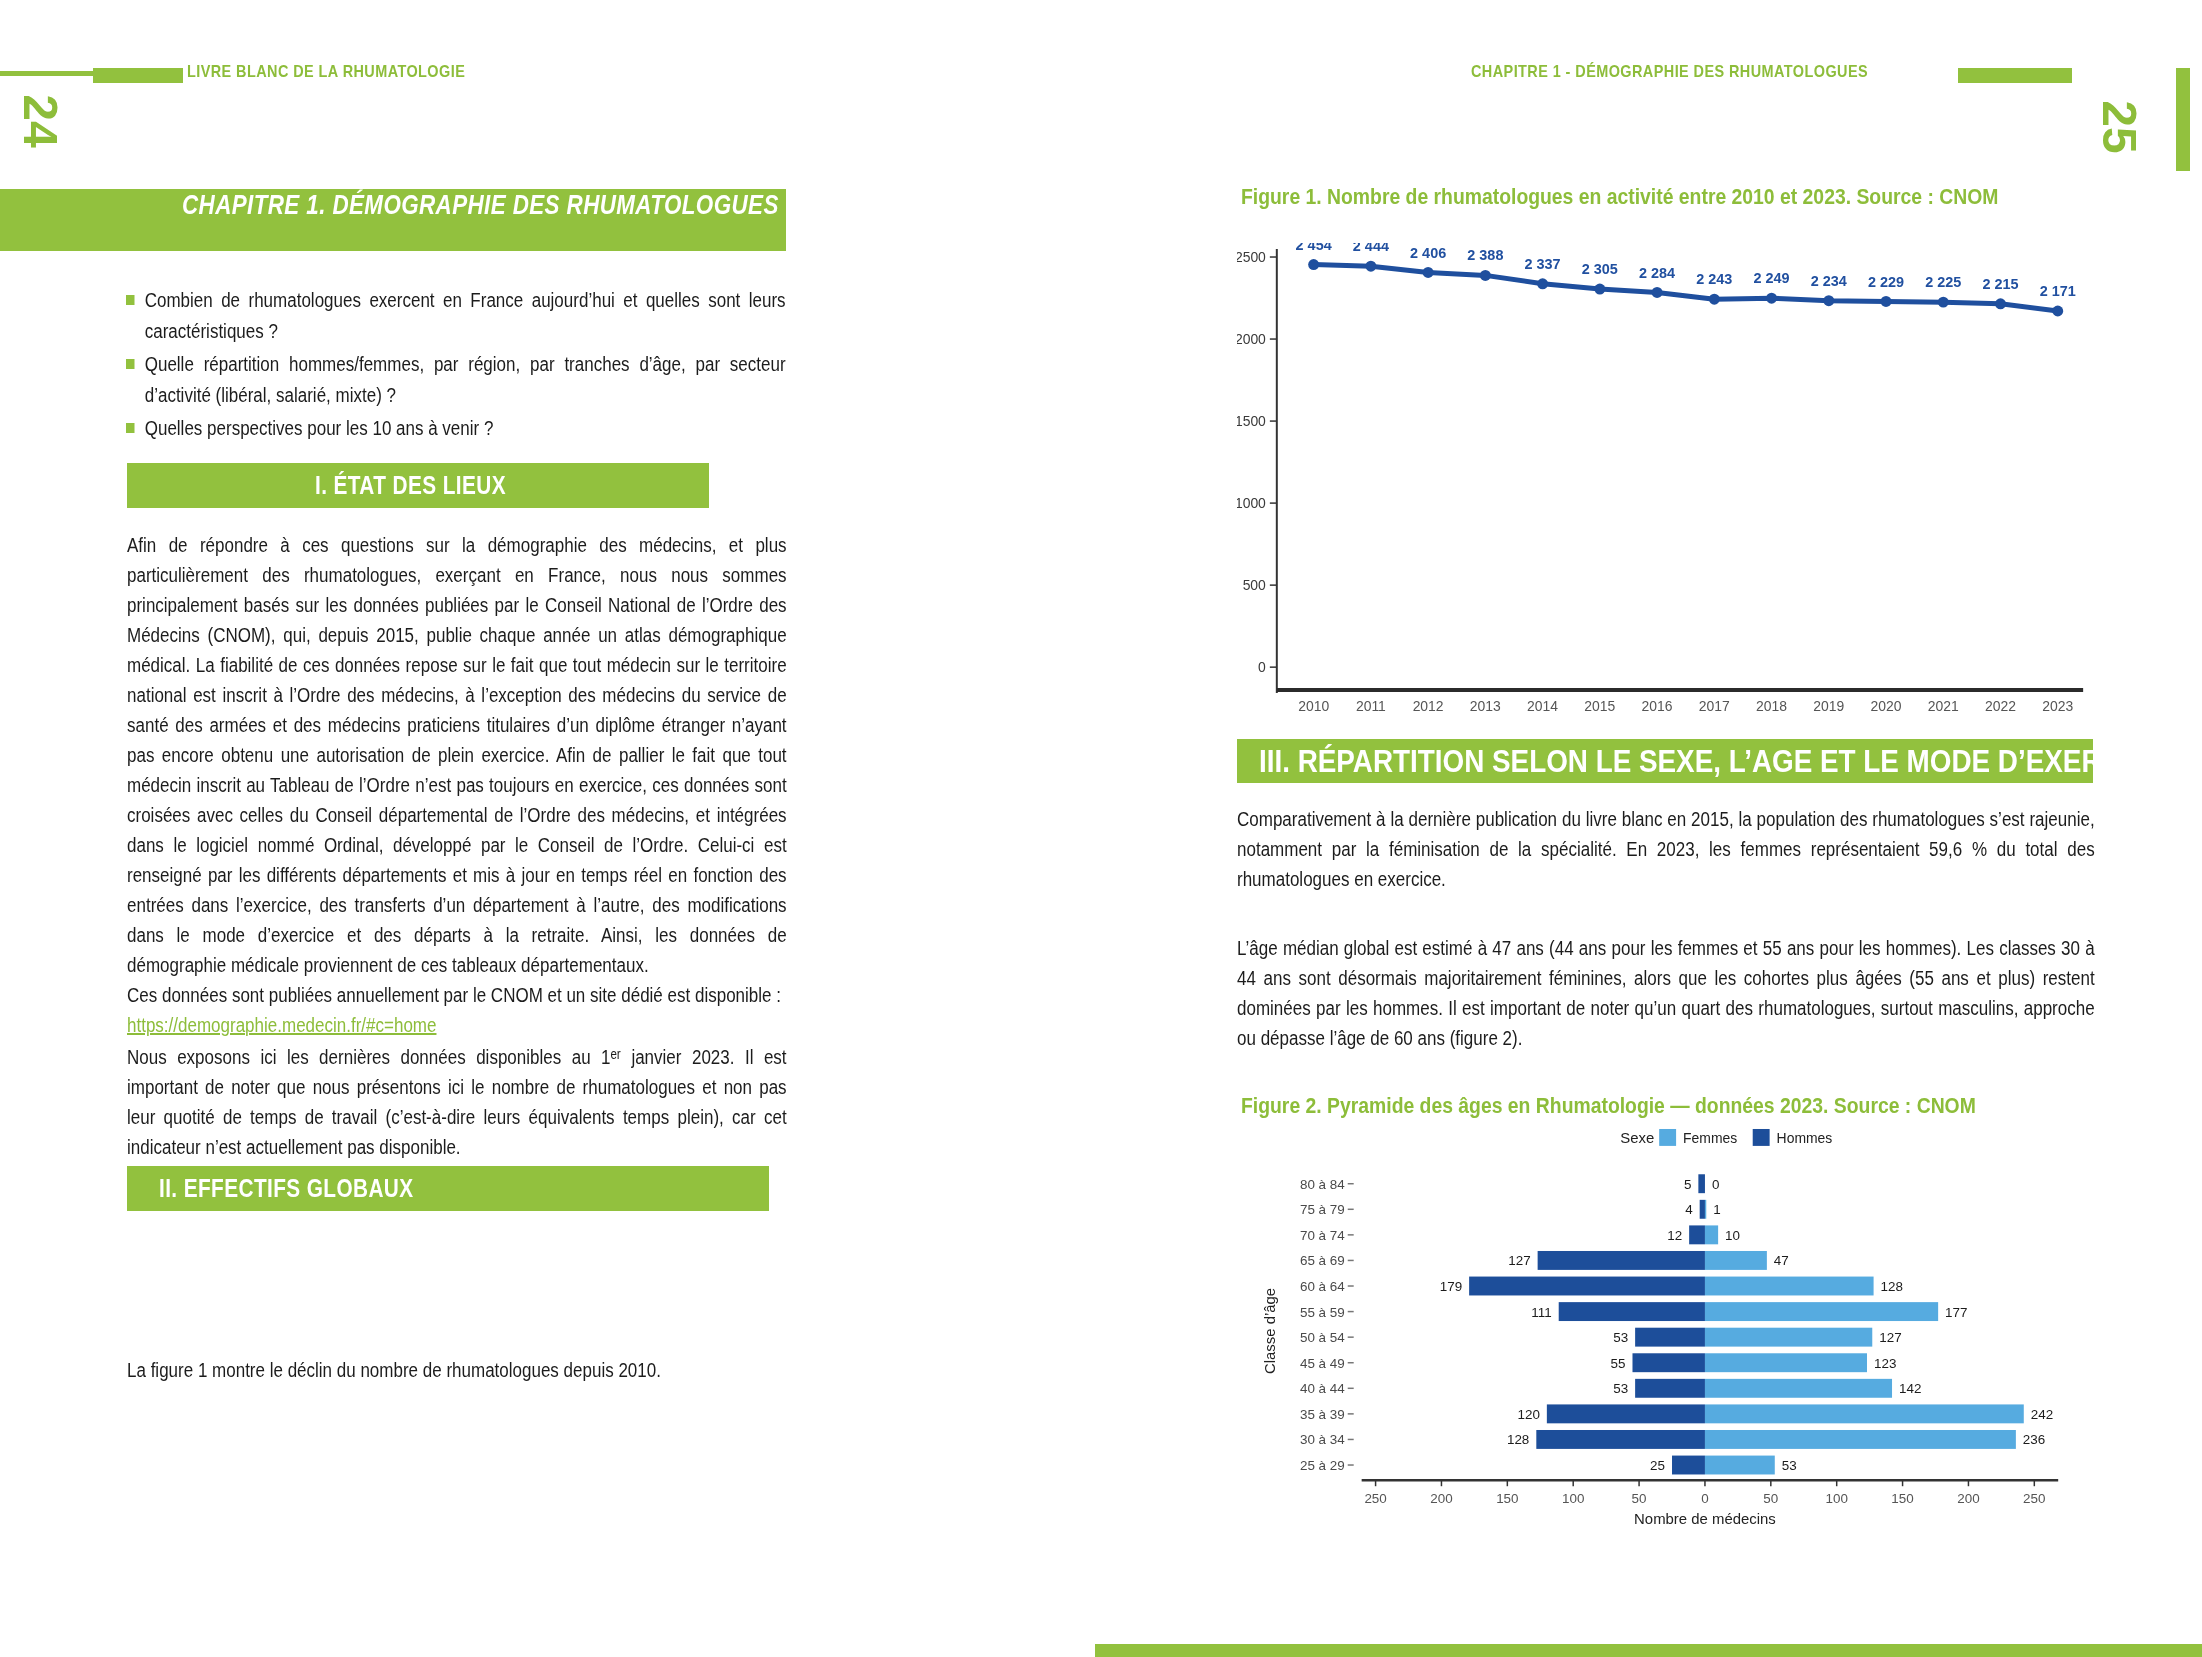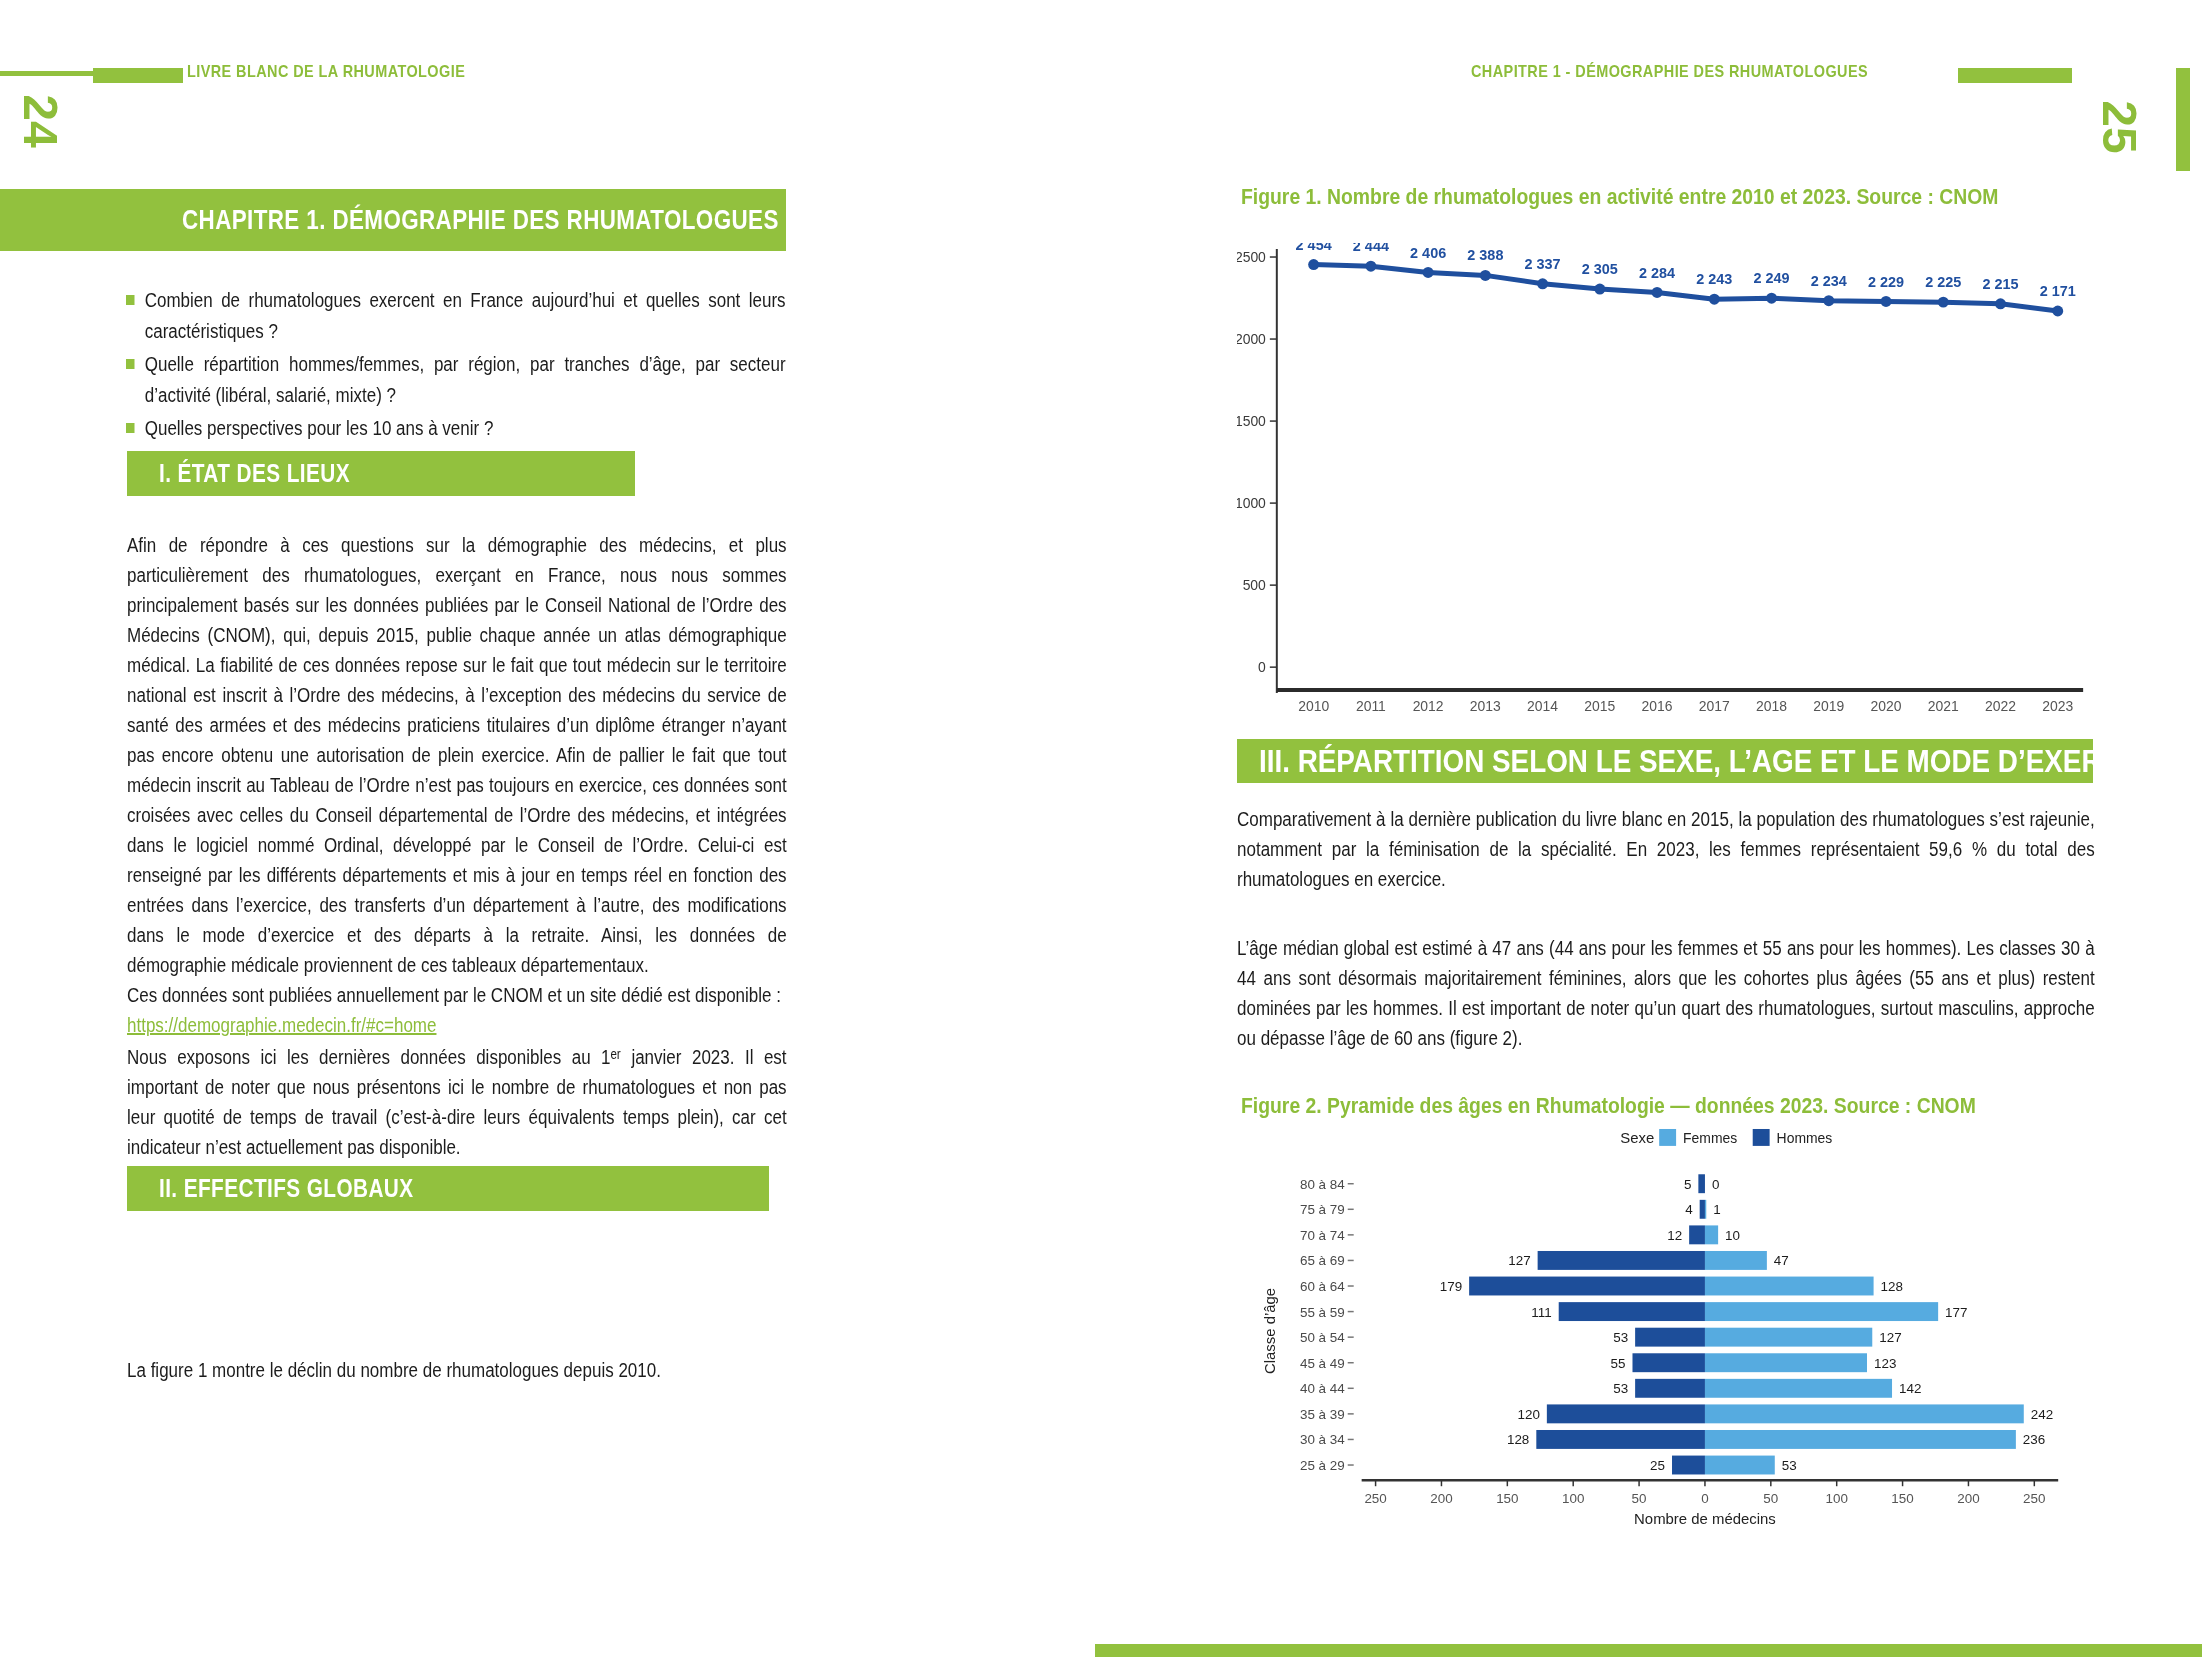--- a/index.html
+++ b/index.html
@@ -4,21 +4,21 @@
 <style>
   html,body{margin:0;padding:0;background:#ffffff;}
   #page{position:relative;width:2203px;height:1658px;background:#fff;overflow:hidden;
         font-family:"Liberation Sans", sans-serif;color:#1c1c1c;}
   .abs{position:absolute;}
   .green-bg{background:#92c13e;}
   .cond{transform:scaleX(0.85);transform-origin:0 0;}
   .cond80{transform:scaleX(0.80);transform-origin:0 0;}
   .cond87{transform:scaleX(0.87);transform-origin:0 0;}
   .runhead{font-size:17px;font-weight:bold;letter-spacing:0.5px;color:#8dbd3a;white-space:nowrap;}
-  .chapterbar{height:62px;display:flex;align-items:center;}
+  .chapterbar{height:62px;display:flex;font-style:italic;}
   .chapterbar .t{font-size:28px;font-weight:bold;color:#fff;white-space:nowrap;letter-spacing:0.5px;}
   .secbar{height:45px;display:flex;align-items:center;}
   .secbar .t{font-size:26px;font-weight:bold;color:#fff;white-space:nowrap;letter-spacing:0.5px;}
   .body-tx{font-size:20px;line-height:30px;text-align:justify;color:#1c1c1c;}
   .bullet-item{display:flex;margin-bottom:2px;}
   .bullet-sq{flex:0 0 10px;width:10px;height:10px;background:#92c13e;margin:10px 12px 0 0;}
   .pagenum{font-size:48px;font-weight:bold;color:#8dbd3a;}
   .figtitle{font-size:22px;font-weight:bold;color:#8dbd3a;white-space:nowrap;transform:scaleX(0.88);transform-origin:0 0;}
   a.doclink{color:#8dbd3a;text-decoration:underline;}
   svg text{font-family:"Liberation Sans", sans-serif;}
@@ -50,21 +50,21 @@
         <span class="bullet-sq"></span>
         <span class="body-tx" style="line-height:31px;">Quelle répartition hommes/femmes, par région, par tranches d’âge, par secteur d’activité (libéral, salarié, mixte) ?</span>
       </div>
       <div class="bullet-item">
         <span class="bullet-sq"></span>
         <span class="body-tx" style="line-height:31px;">Quelles perspectives pour les 10 ans à venir ?</span>
       </div>
     </div>
   </div>
 
-  <div class="abs green-bg secbar" style="left:127px;top:451px;width:508px;">
+  <div class="abs green-bg secbar" style="left:127px;top:463px;width:582px;justify-content:center;">
     <span class="t cond80" style="margin-left:32px;">I.  ÉTAT DES LIEUX</span>
   </div>
 
   <div class="abs" style="left:127px;top:530px;width:660px;">
     <div class="cond body-tx" style="width:776px;">Afin de répondre à ces questions sur la démographie des médecins, et plus particulièrement des rhumatologues, exerçant en France, nous nous sommes principalement basés sur les données publiées par le Conseil National de l’Ordre des Médecins (CNOM), qui, depuis 2015, publie chaque année un atlas démographique médical. La fiabilité de ces données repose sur le fait que tout médecin sur le territoire national est inscrit à l’Ordre des médecins, à l’exception des médecins du service de santé des armées et des médecins praticiens titulaires d’un diplôme étranger n’ayant pas encore obtenu une autorisation de plein exercice. Afin de pallier le fait que tout médecin inscrit au Tableau de l’Ordre n’est pas toujours en exercice, ces données sont croisées avec celles du Conseil départemental de l’Ordre des médecins, et intégrées dans le logiciel nommé Ordinal, développé par le Conseil de l’Ordre. Celui-ci est renseigné par les différents départements et mis à jour en temps réel en fonction des entrées dans l’exercice, des transferts d’un département à l’autre, des modifications dans le mode d’exercice et des départs à la retraite. Ainsi, les données de démographie médicale proviennent de ces tableaux départementaux.</div>
     <div class="cond body-tx" style="width:776px;">Ces données sont publiées annuellement par le CNOM et un site dédié est disponible :</div>
     <div class="cond" style="width:776px;line-height:30px;">
       <a class="doclink body-tx" href="#">https://demographie.medecin.fr/#c=home</a>
     </div>
     <div class="cond body-tx" style="width:776px;">Nous exposons ici les dernières données disponibles au 1ᵉʳ janvier 2023. Il est important de noter que nous présentons ici le nombre de rhumatologues et non pas leur quotité de temps de travail (c’est-à-dire leurs équivalents temps plein), car cet indicateur n’est actuellement pas disponible.</div>

